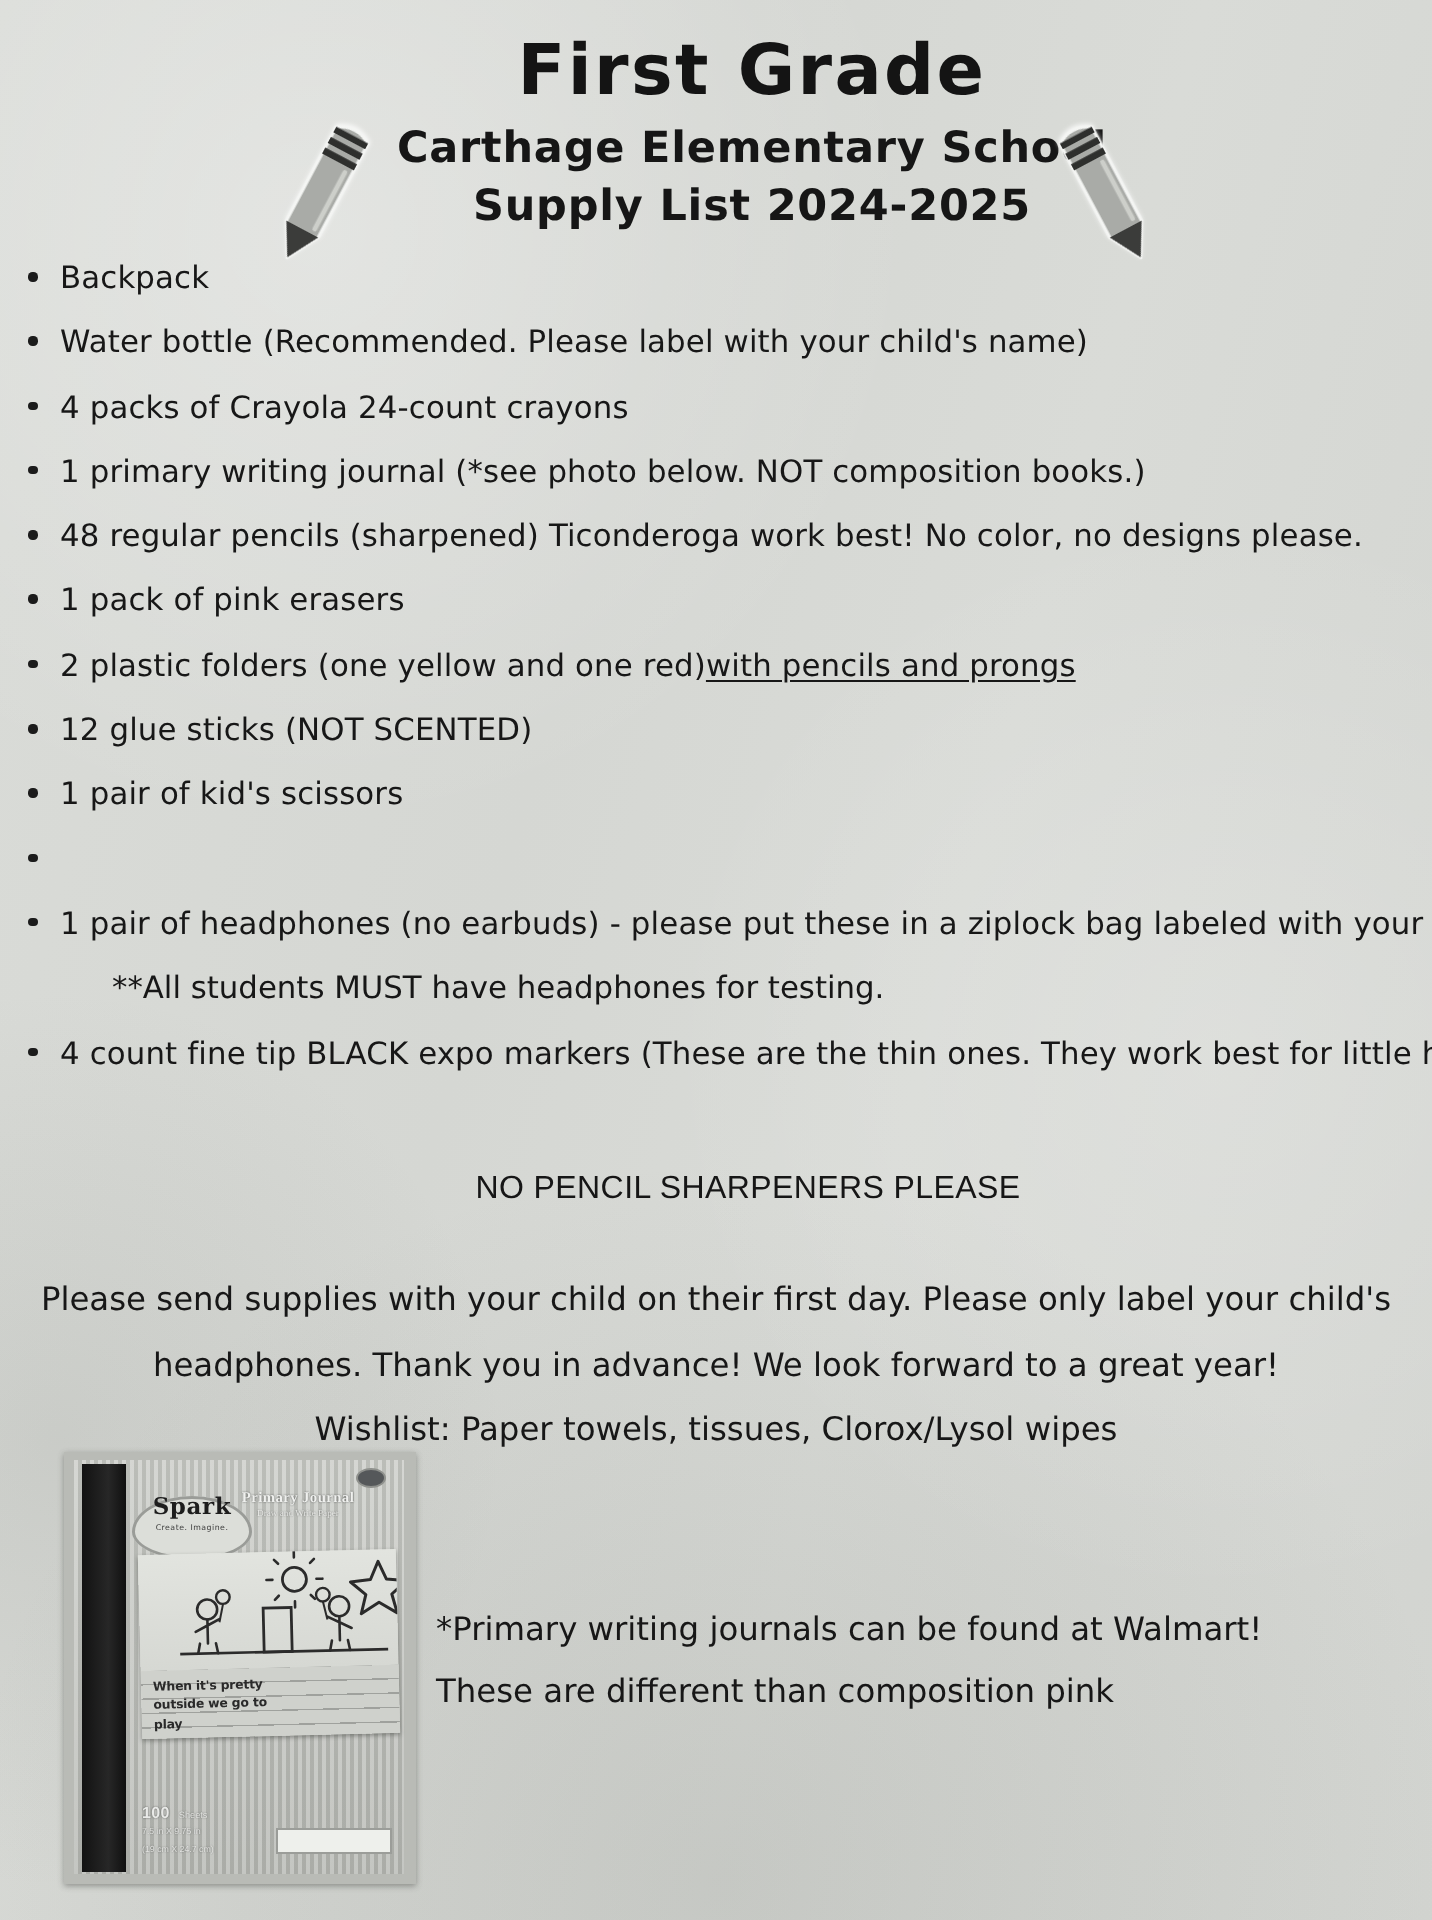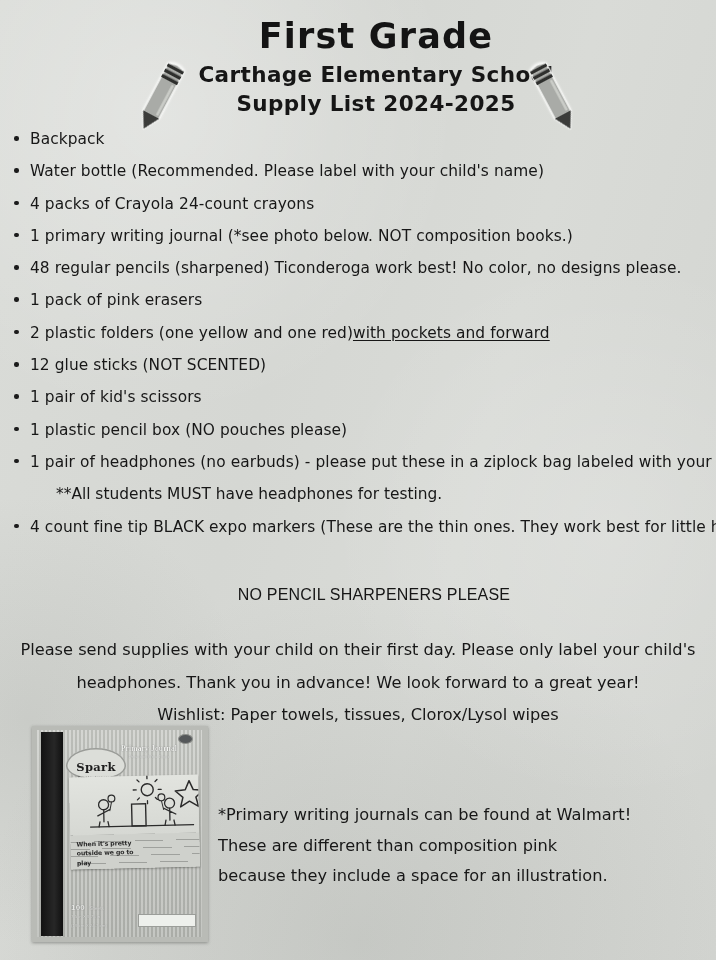--- a/index.html
+++ b/index.html
@@ -158,21 +158,21 @@
     position:absolute; right:6px; top:-2px;
     width:15px; height:10px; border-radius:50%;
     background:#55585a; border:1px solid #8f918d;
   }
   .j-spark{
     position:absolute; left:-2px; top:12px;
     width:60px; height:32px;
     border-radius:50% 50% 48% 52% / 56% 56% 44% 44%;
     background:#dcded9;
     display:flex; flex-direction:column;
-    align-items:center; justify-content:flex-end;
+    align-items:center; justify-content:flex-start;
     box-shadow:0 0 0 1.5px #9a9c98 inset;
   }
   .j-spark b{
     font-family:"DejaVu Serif", serif;
     font-size:11.5px; letter-spacing:.3px; color:#1d1d1d;
     line-height:1;
   }
   .j-spark span{
     font-size:3.9px; color:#3b3b3b; letter-spacing:.25px;
     margin-top:1.5px;
@@ -285,36 +285,35 @@
       <span class="txt">48 regular pencils (sharpened) Ticonderoga work best! No color, no designs please.</span>
     </div>
 
     <div class="li">
       <span class="dot"></span>
       <span class="txt">1 pack of pink erasers</span>
     </div>
 
     <div class="li">
       <span class="dot"></span>
-      <span class="txt">2 plastic folders (one yellow and one red) </span><u>with pockets and forward</u>
+      <span class="txt">2 plastic folders (one yellow and one red) </span><u>with pencils and prongs</u>
     </div>
 
     <div class="li">
       <span class="dot"></span>
       <span class="txt">12 glue sticks (NOT SCENTED)</span>
     </div>
 
     <div class="li">
       <span class="dot"></span>
       <span class="txt">1 pair of kid's scissors</span>
     </div>
 
     <div class="li">
       <span class="dot"></span>
-      <span class="txt">1 plastic pencil box (NO pouches please)</span>
     </div>
 
     <div class="li">
       <span class="dot"></span>
       <span class="txt">1 pair of headphones (no earbuds) - please put these in a ziplock bag labeled with your child's name!</span>
     </div>
 
     <div class="subnote">**All students MUST have headphones for testing.</div>
 
     <div class="li">
@@ -398,16 +397,15 @@
         </div>
         <div class="j-label"></div>
       </div>
 
     </div>
   </div>
 
   <div class="journal-note">
     <div>*Primary writing journals can be found at Walmart!</div>
     <div>These are different than composition pink</div>
-    <div>because they include a space for an illustration.</div>
   </div>
 
 </div>
 
 </body></html>

